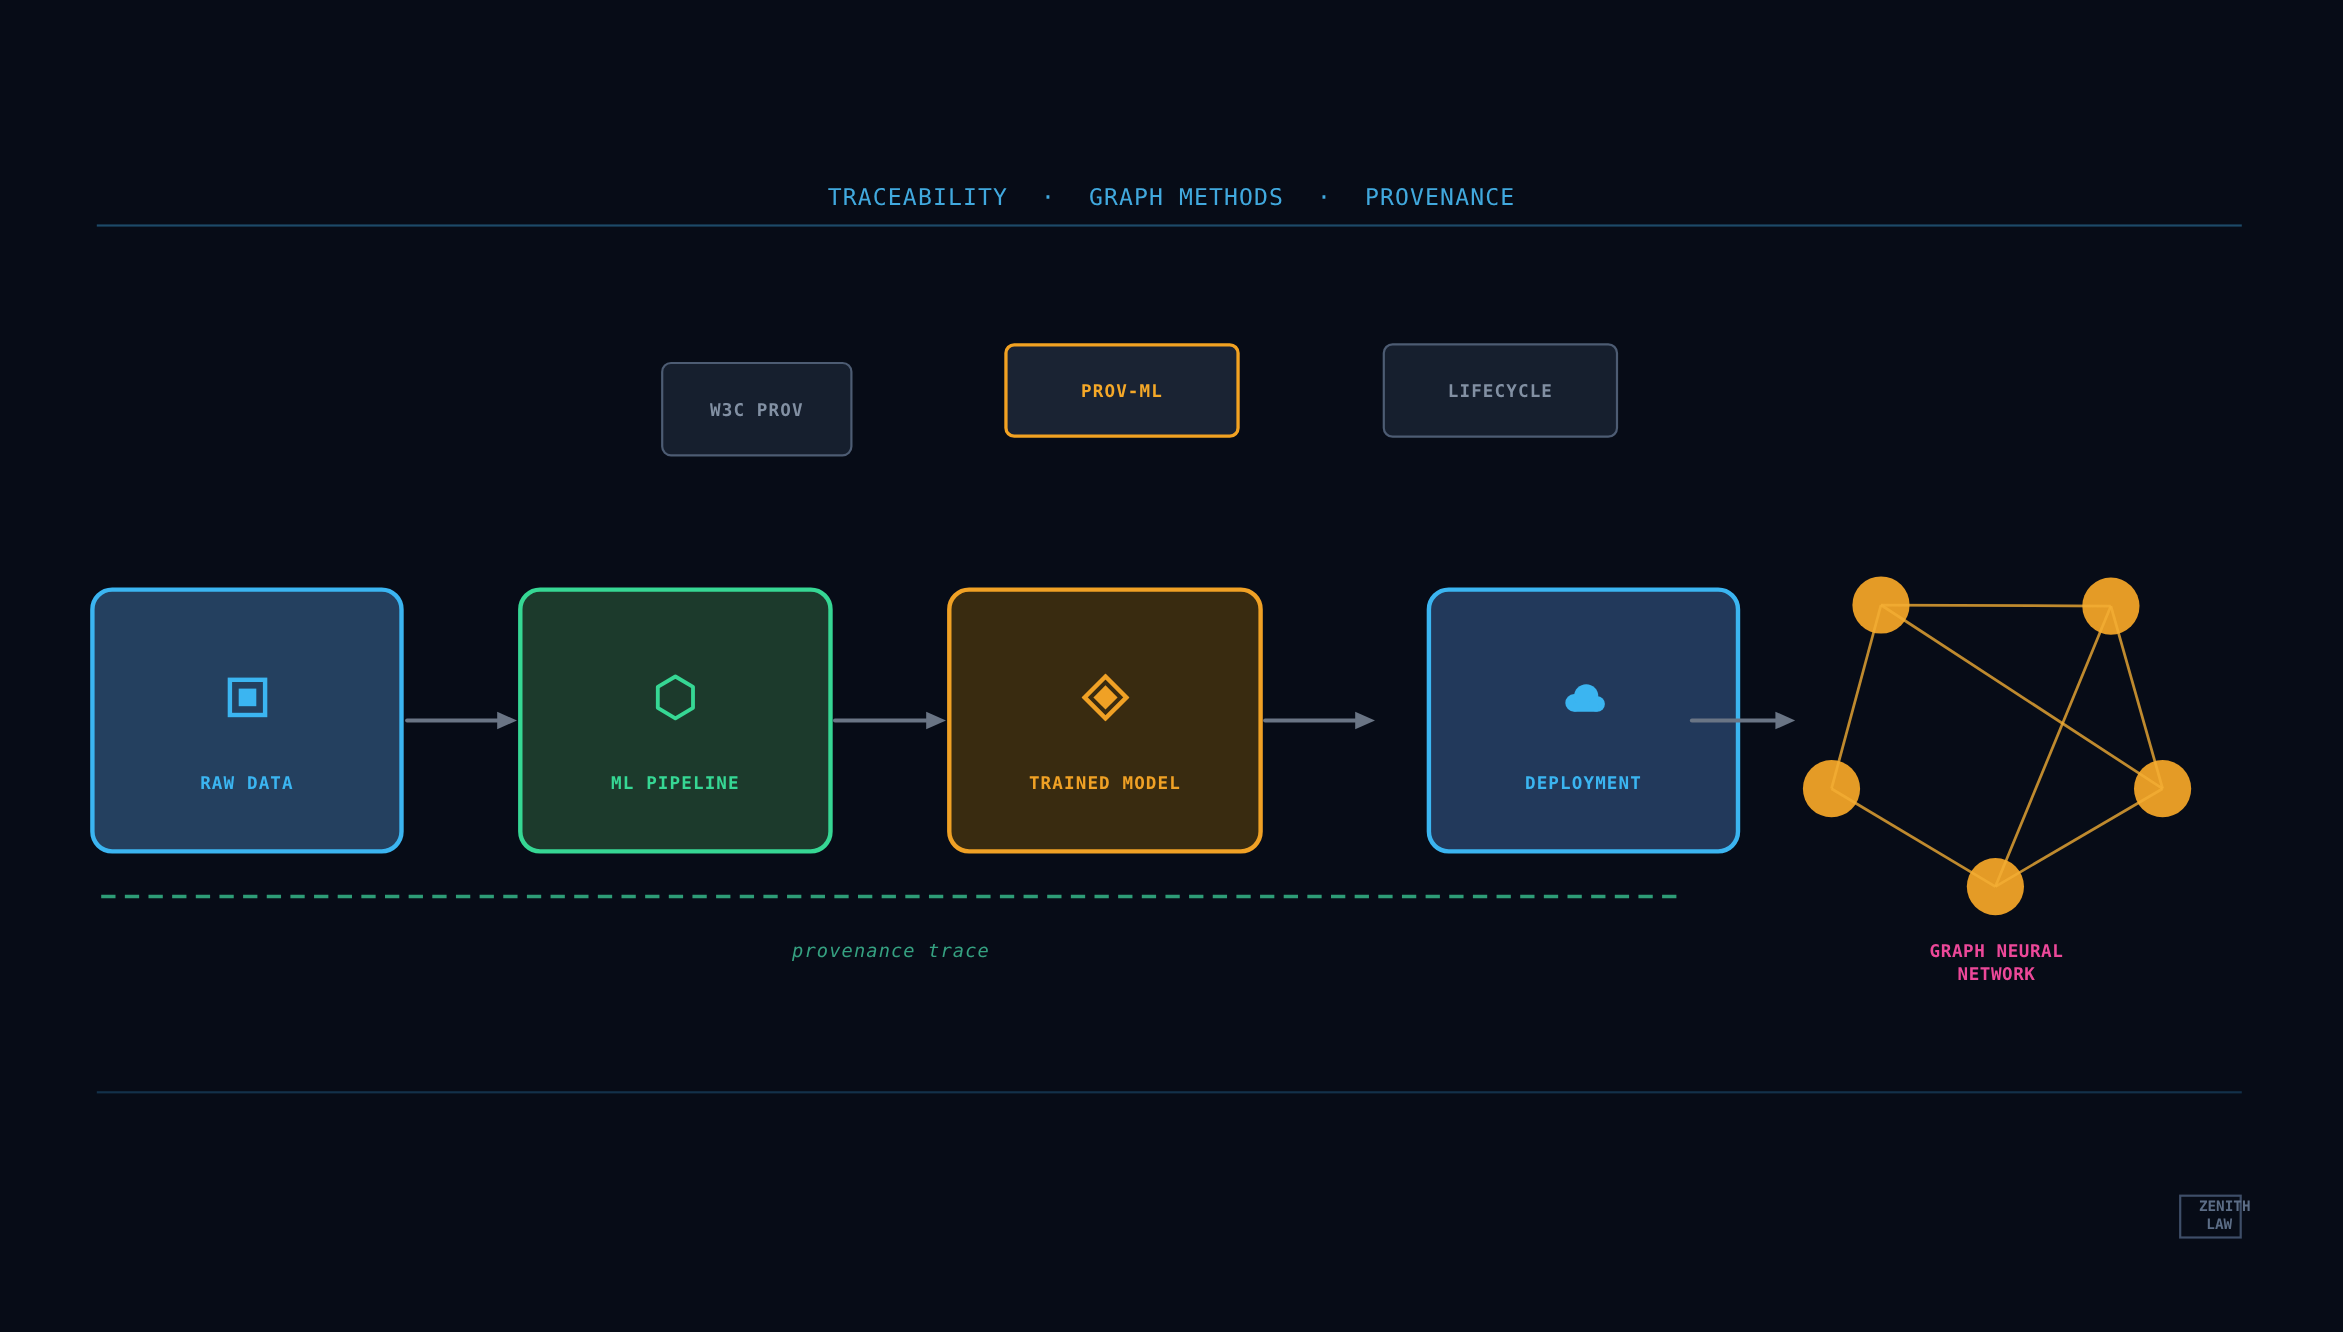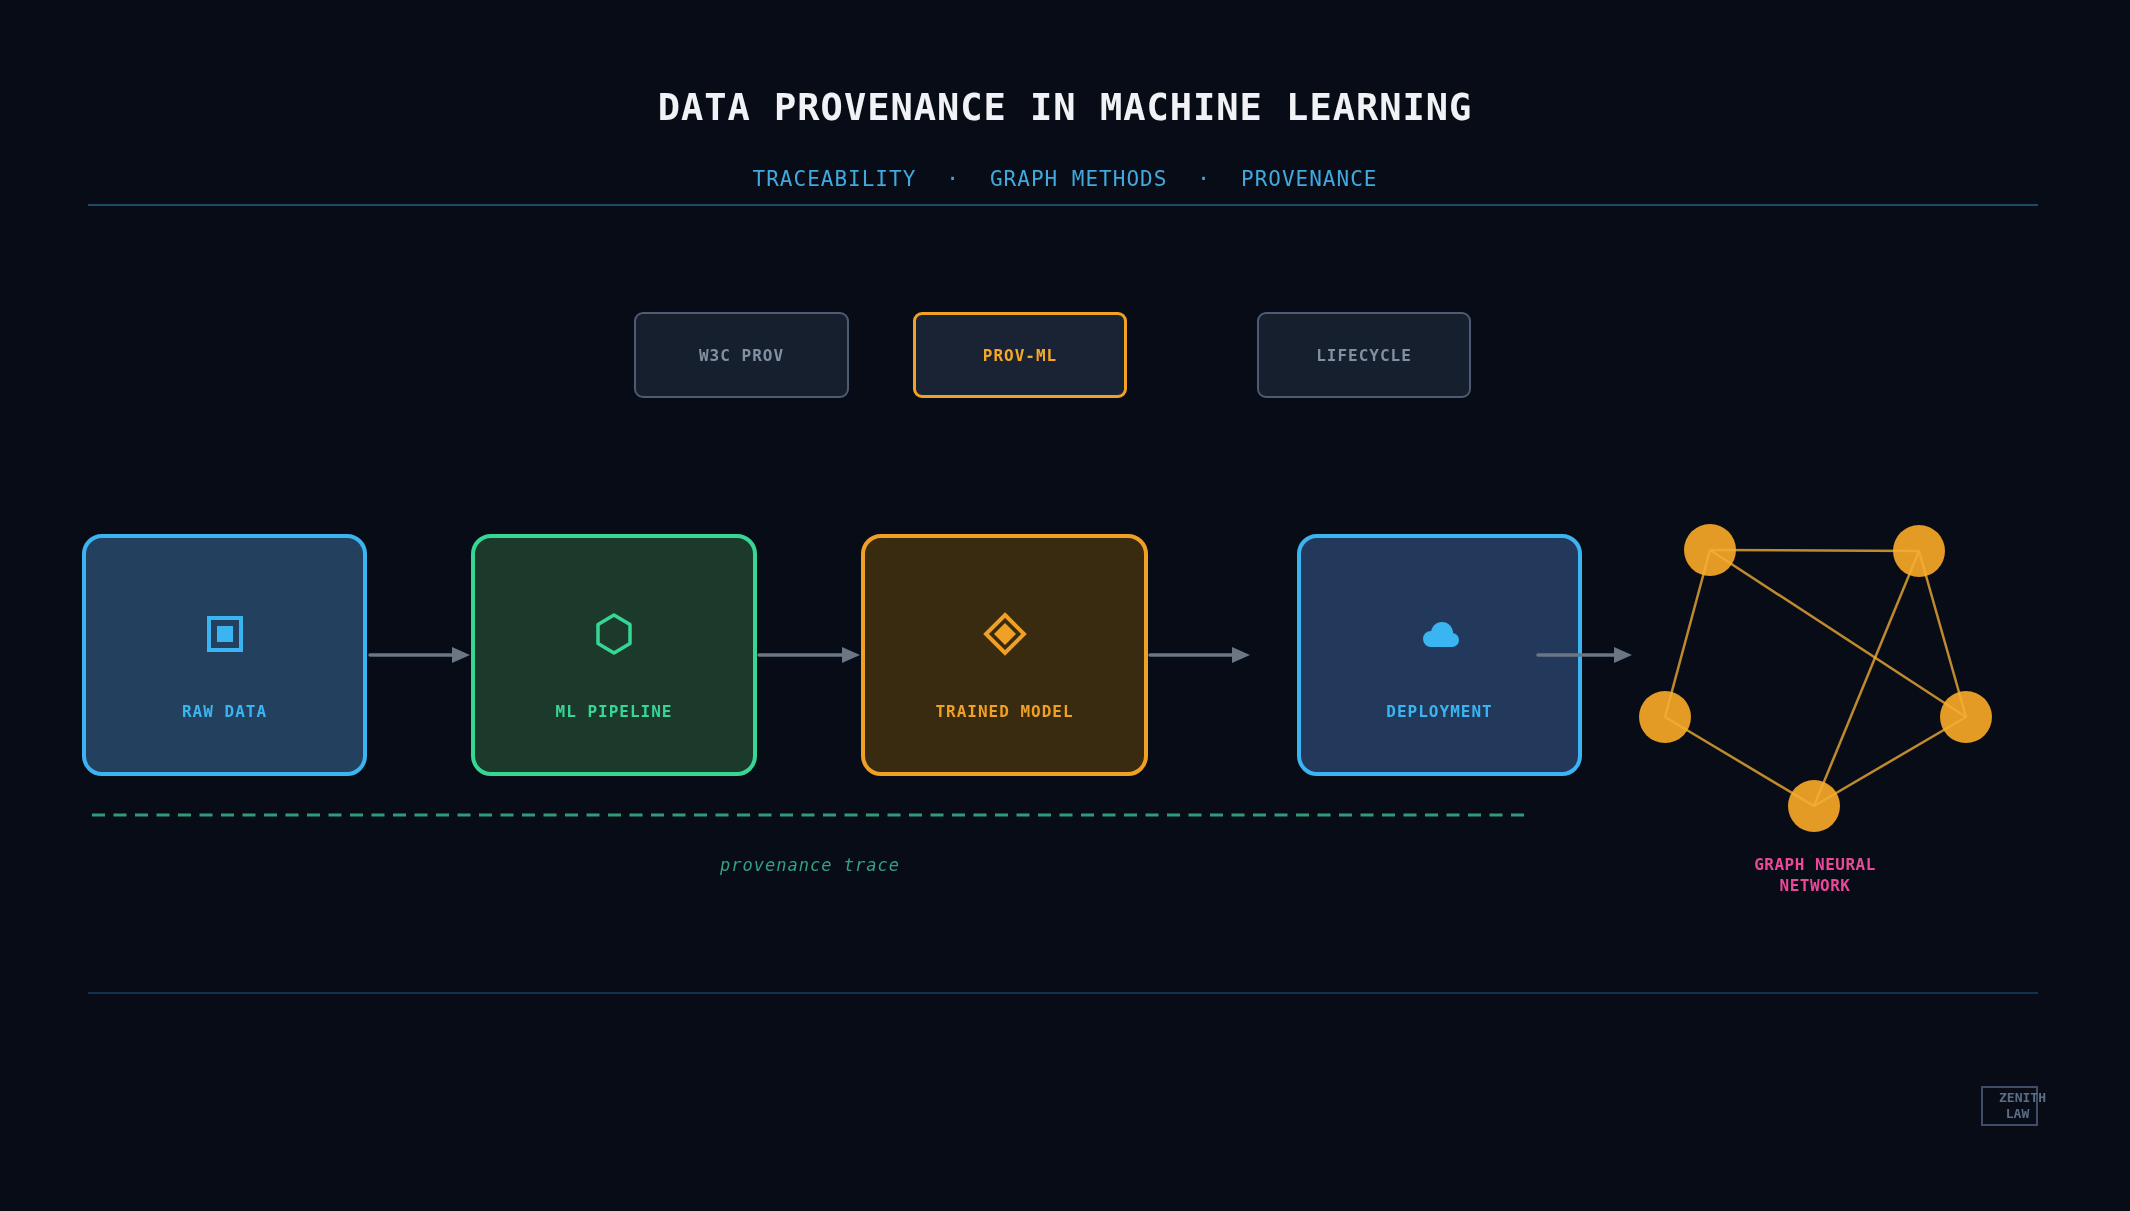--- a/index.html
+++ b/index.html
@@ -39,21 +39,21 @@
     color: #8290A3;
     font-size: 16px; font-weight: bold; letter-spacing: 1px;
     display: flex; align-items: center; justify-content: center;
     cursor: pointer;
   }
   .tab.active {
     background: #1A2333;
     border: 3px solid #F2A222;
     color: #F5A828;
   }
-  #tab-0 { left: 634px; width: 215px; }
+  #tab-0 { left: 601px; width: 174px; margin-top: 17px; }
   #tab-1 { left: 913px; width: 214px; }
   #tab-2 { left: 1257px; width: 214px; }
 
   
   .stage {
     position: absolute; top: 534px; height: 242px;
     box-sizing: border-box;
     border: 4px solid #3BB5F1;
     border-radius: 20px;
     display: flex; flex-direction: column; align-items: center;
@@ -96,21 +96,20 @@
     text-align: center;
     padding-top: 2px;
     padding-left: 16px;
   }
 </style>
 </head>
 <body>
 
 <div class="stage-area">
 
-  <div class="title">DATA PROVENANCE IN MACHINE LEARNING</div>
   <div class="subtitle">
     <span>TRACEABILITY</span>
     <span>·</span>
     <span>GRAPH METHODS</span>
     <span>·</span>
     <span>PROVENANCE</span>
   </div>
   <div class="divider top"></div>
 
   <div class="tab" id="tab-0">

